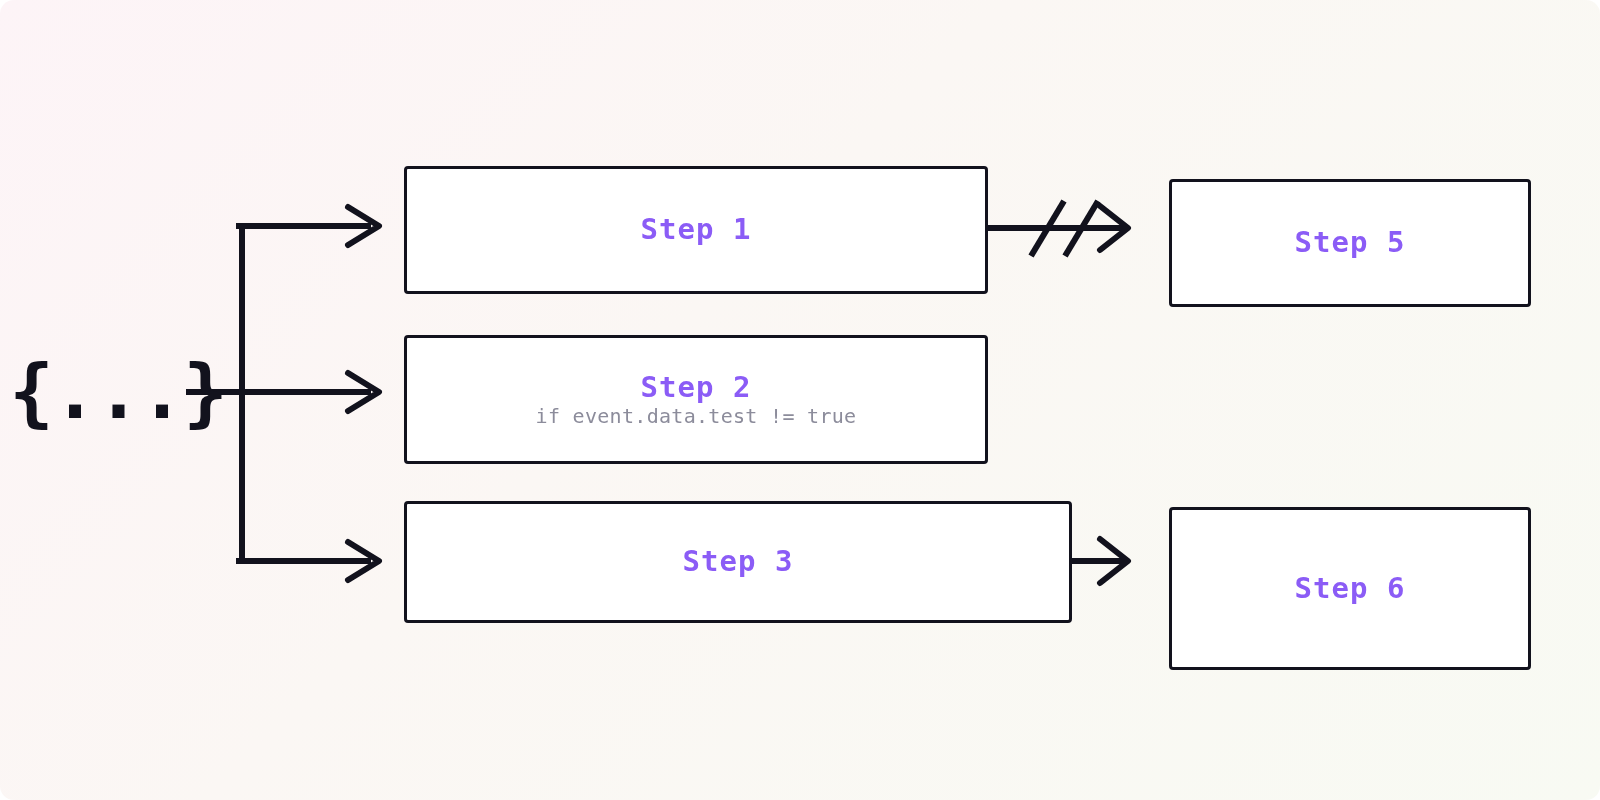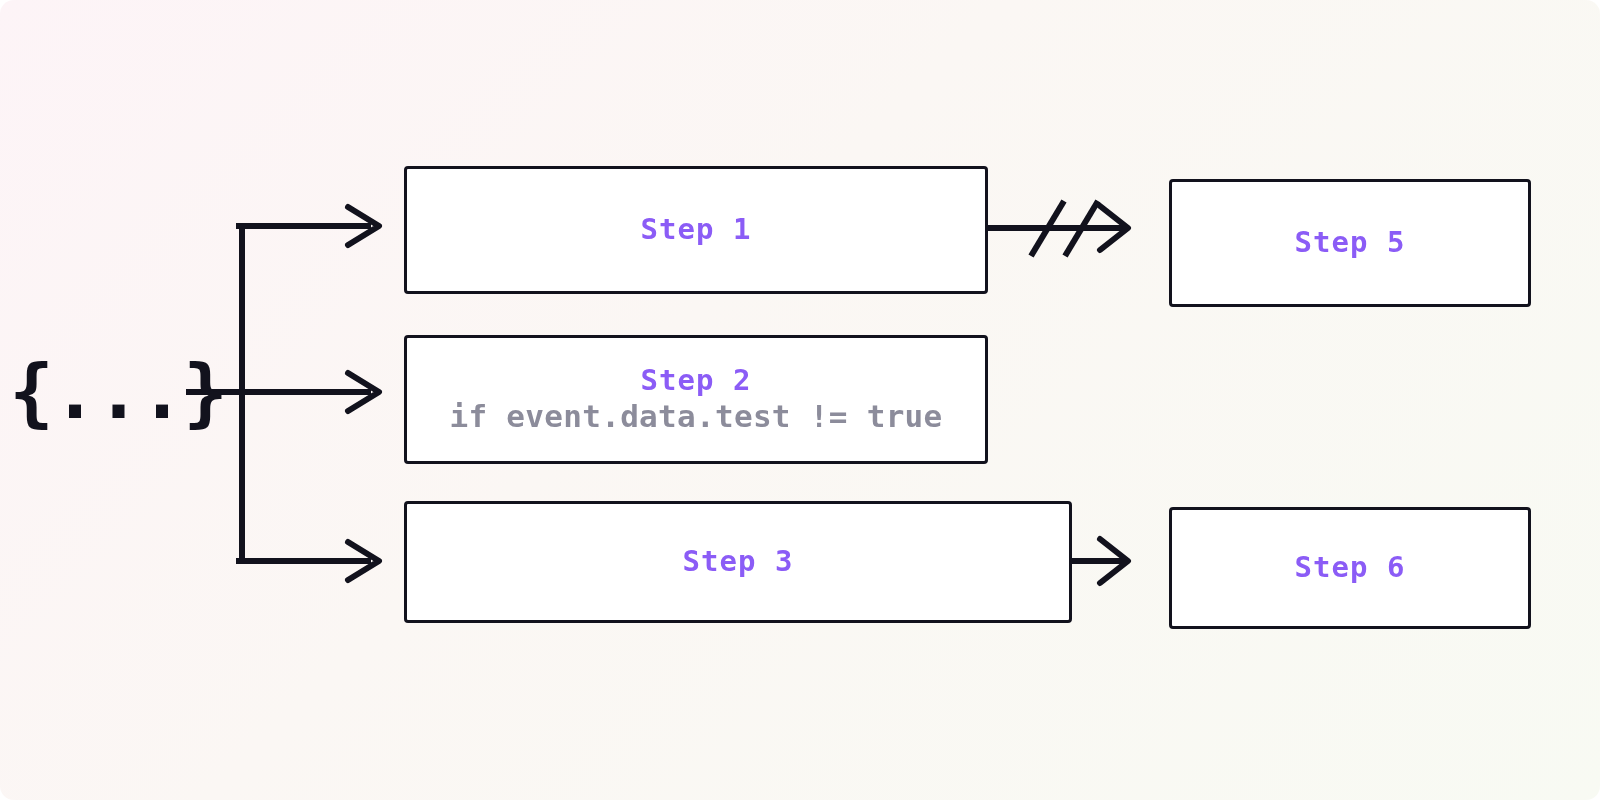--- a/index.html
+++ b/index.html
@@ -88,35 +88,35 @@
     font-family: "DejaVu Sans Mono", monospace;
     font-size: 29px;
     font-weight: 700;
     color: #8b5cf6;
     letter-spacing: 1px;
     line-height: 1.15;
     white-space: nowrap;
   }
   .node .code {
     font-family: "DejaVu Sans Mono", monospace;
-    font-size: 31px;
-    font-weight: 700;
+    font-size: 20px;
+    font-weight: 400;
     color: #8c8c9b;
     letter-spacing: 0.3px;
     line-height: 1.2;
     margin-top: 0;
     white-space: nowrap;
   }
   .node.has-code { justify-content: center; }
 
   #node-step1 { left: 404px; top: 166px;  width: 584px; height: 128px; }
   #node-step2 { left: 404px; top: 335px;  width: 584px; height: 129px; }
   #node-step3 { left: 404px; top: 501px;  width: 668px; height: 122px; }
   #node-step5 { left: 1169px; top: 167px; width: 362px; height: 128px; margin-top: 12px; }
-  #node-step6 { left: 1169px; top: 507px; width: 362px; height: 122px; }
+  #node-step6 { left: 1169px; top: 507px; width: 362px; height: 163px; }
 </style>
 </head>
 <body>
 
 <div id="canvas">
 
   <svg id="wires" viewBox="0 0 1600 800" width="1600" height="800">
 
     <path class="wire" d="M 189 392 L 245 392"></path>
 

